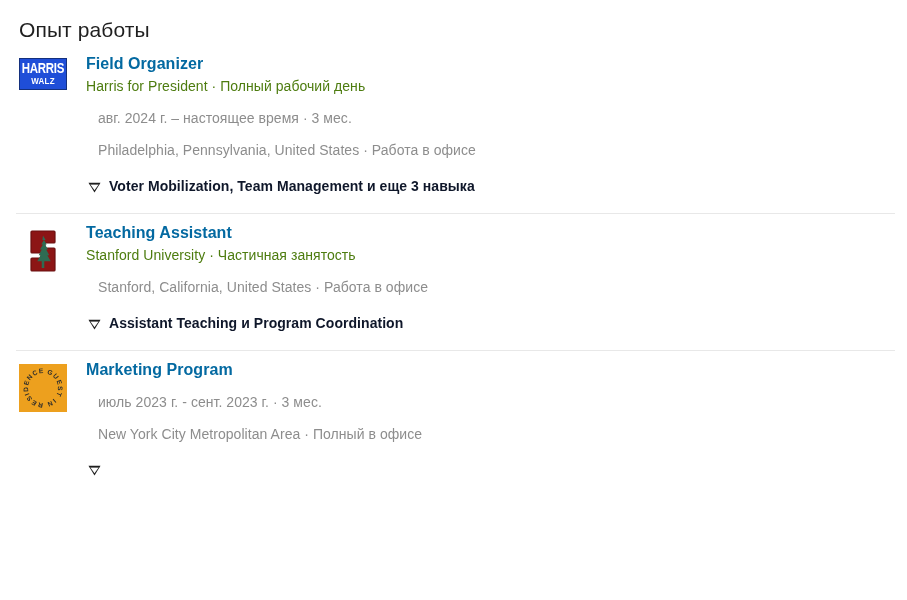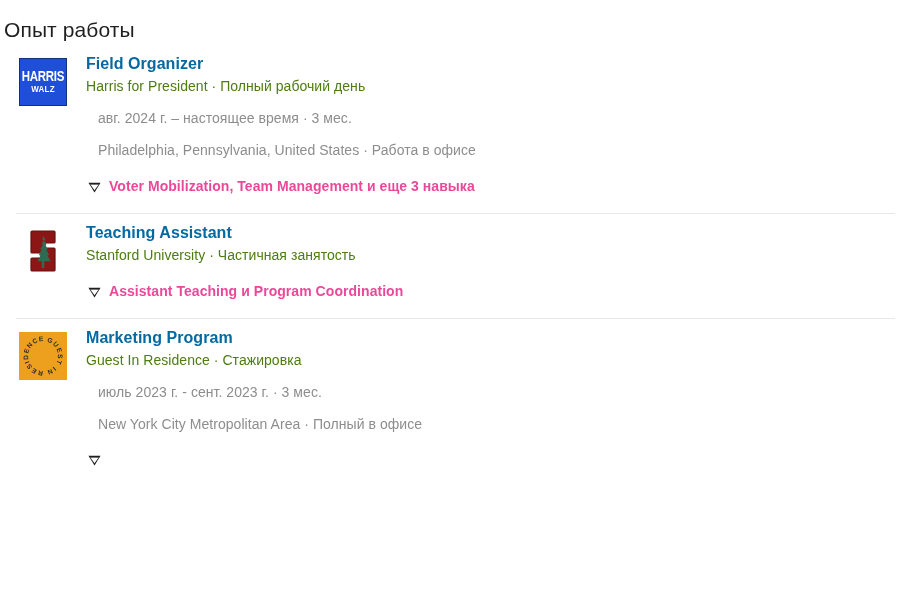--- a/index.html
+++ b/index.html
@@ -21,21 +21,21 @@
     width: 907px;
     padding: 0;
   }
 
   .section-title {
     font-size: 21px;
     font-weight: 400;
     color: #1f1f1f;
     letter-spacing: 0.1px;
     margin: 0;
-    padding: 16px 0 0 4px;
+    padding: 16px 0 0 19px;
     line-height: 28px;
   }
 
   .entry-list {
     margin: 0;
     padding: 0;
     list-style: none;
   }
 
   .entry {
@@ -60,21 +60,21 @@
     width: 48px;
     height: 48px;
     margin-top: 4px;
     margin-right: 19px;
     position: relative;
   }
 
   
   .logo-harris {
     width: 48px;
-    height: 48px;
+    height: 32px;
     background: #1f4ed8;
     border: 1px solid #14307d;
     box-sizing: border-box;
     display: flex;
     flex-direction: column;
     align-items: center;
     justify-content: center;
     overflow: hidden;
   }
   .logo-harris .l1 {
@@ -158,21 +158,21 @@
     height: 16px;
     margin-right: 7px;
     display: inline-flex;
     align-items: center;
     justify-content: center;
   }
 
   .skills-text {
     font-size: 14px;
     font-weight: 600;
-    color: #ec4899;
+    color: #0f172a;
     line-height: 18px;
     letter-spacing: 0.05px;
   }
 </style>
 </head>
 <body>
 
 <section class="experience-section">
 
   <h2 class="section-title">Опыт работы</h2>
@@ -214,20 +214,21 @@
             <g fill="#2e6b52">
               <path d="M24 8.5 l2.6 4.4 h-1.5 l2.6 4.6 h-1.6 l2.9 5.1 h-1.8 l3.1 5.6 h-1.9 l3.3 6.0 h-13.4 l3.3 -6.0 h-1.9 l3.1 -5.6 h-1.8 l2.9 -5.1 h-1.6 l2.6 -4.6 h-1.5 z"></path>
               <rect x="22.7" y="33.5" width="2.6" height="7.5"></rect>
             </g>
           </svg>
         </div>
       </div>
       <div class="entry-body">
         <div class="job-title">Teaching Assistant</div>
         <div class="company-line">Stanford University · Частичная занятость</div>
+        <div class="location-line">Stanford, California, United States · Работа в офисе</div>
         <div class="skills-row">
           <span class="skill-icon">
             <svg width="15" height="15" viewBox="0 0 16 16" aria-hidden="true">
               <path d="M1.6 4.1h12.8L8 14.4 1.6 4.1z" fill="#1f1f1f"></path>
               <path d="M3.4 5.6h9.2L8 11.9 3.4 5.6z" fill="#ffffff"></path>
               <path d="M2.9 4.6h10.2v1.25H2.9z" fill="#1f1f1f"></path>
             </svg>
           </span>
           <span class="skills-text">Assistant Teaching и Program Coordination</span>
         </div>
@@ -242,21 +243,20 @@
               <path id="girCircle" d="M24,24 m0,-15 a15,15 0 1,1 0,30 a15,15 0 1,1 0,-30"></path>
             </defs>
             <text font-family="Liberation Sans, sans-serif" font-size="6.6" font-weight="700" fill="#2b2b2b" letter-spacing="1.1">
               <textPath href="#girCircle" startOffset="4%">GUEST IN RESIDENCE</textPath>
             </text>
           </svg>
         </div>
       </div>
       <div class="entry-body">
         <div class="job-title">Marketing Program</div>
-        <div class="company-line">Guest In Residence · Стажировка</div>
         <div class="date-line">июль 2023 г. - сент. 2023 г. · 3 мес.</div>
         <div class="location-line">New York City Metropolitan Area · Полный в офисе</div>
         <div class="skills-row">
           <span class="skill-icon">
             <svg width="15" height="15" viewBox="0 0 16 16" aria-hidden="true">
               <path d="M1.6 4.1h12.8L8 14.4 1.6 4.1z" fill="#1f1f1f"></path>
               <path d="M3.4 5.6h9.2L8 11.9 3.4 5.6z" fill="#ffffff"></path>
               <path d="M2.9 4.6h10.2v1.25H2.9z" fill="#1f1f1f"></path>
             </svg>
           </span>

